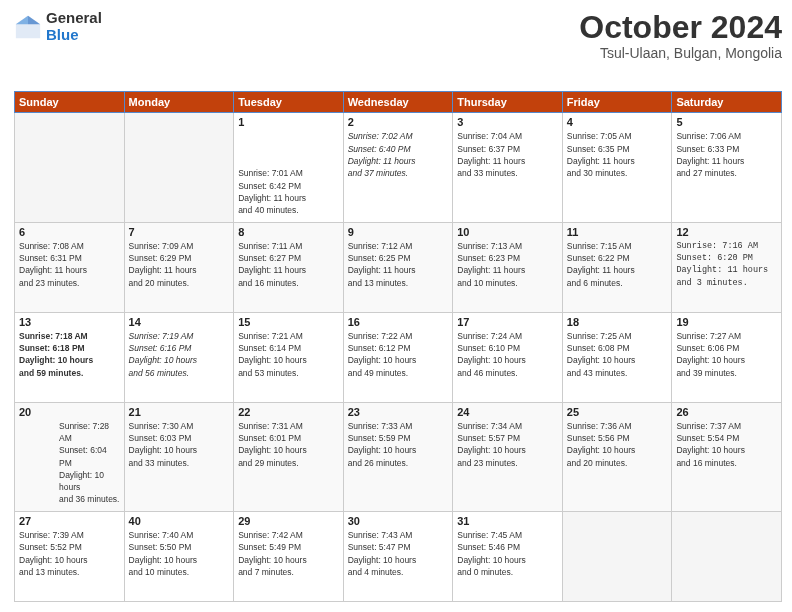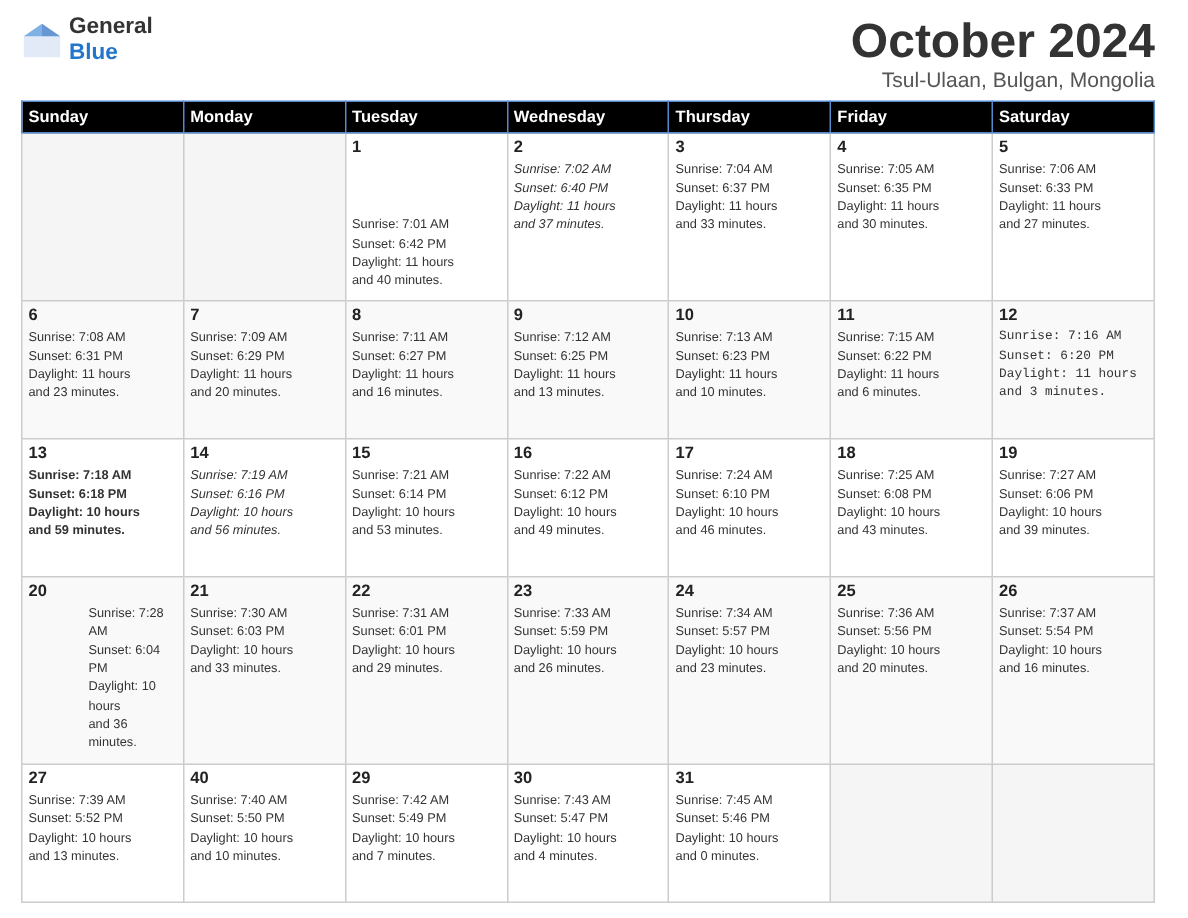--- a/index.html
+++ b/index.html
@@ -6,23 +6,24 @@
     body {
       width: 792px;
       height: 612px;
       font-family: Arial, sans-serif;
       background: #fff;
       overflow: hidden;
     }
     .page {
       width: 792px;
       height: 612px;
-      padding: 10px 22px 10px 14px;
+      padding: 10px 10px 10px 14px;
       display: flex;
       flex-direction: column;
+      gap: 24px;
     }
     .header {
       display: flex;
       justify-content: space-between;
       align-items: flex-start;
       margin-bottom: 6px;
     }
     .logo {
       display: flex;
       align-items: center;
@@ -61,21 +62,21 @@
       color: #555;
     }
     .calendar {
       flex: 1;
       border: 1px solid #ccc;
       border-collapse: collapse;
       width: 100%;
       table-layout: fixed;
     }
     .calendar th {
-      background: #000000;
+      background: #c2410c;
       color: white;
       font-size: 11px;
       font-weight: bold;
       padding: 4px 4px;
       border: 1px solid #5588cc;
       text-align: left;
     }
     .calendar td {
       border: 1px solid #ccc;
       vertical-align: top;

